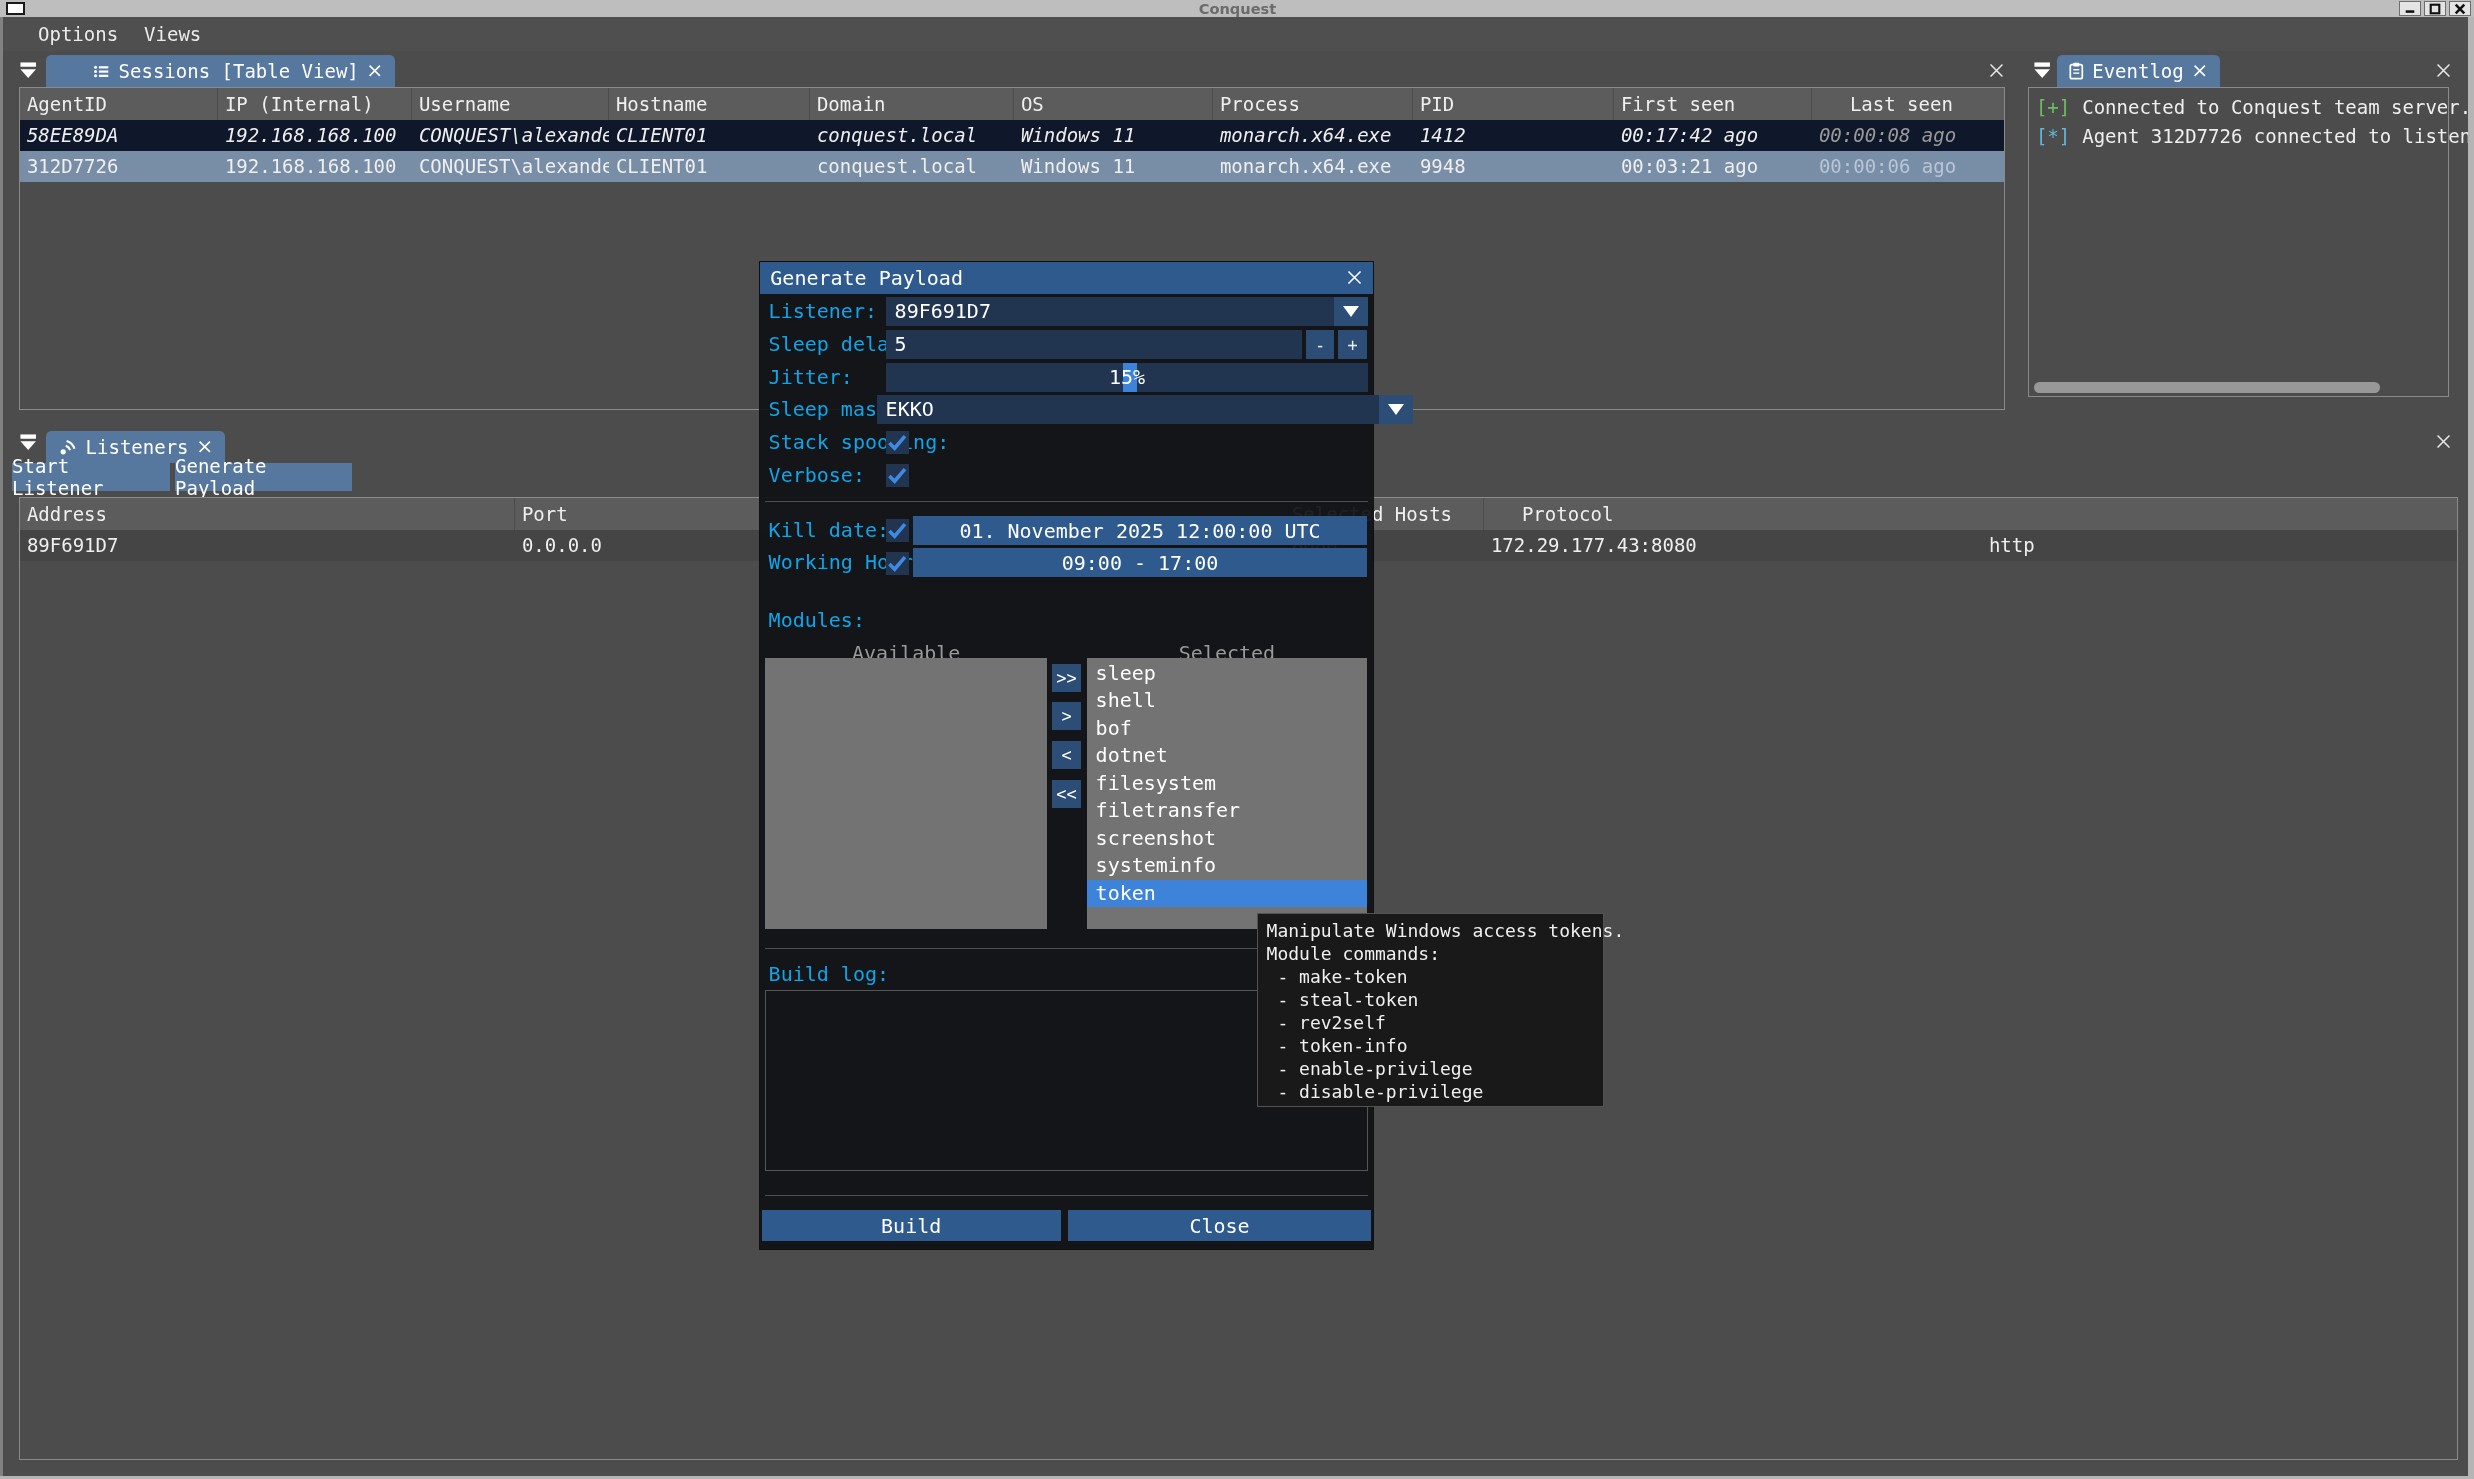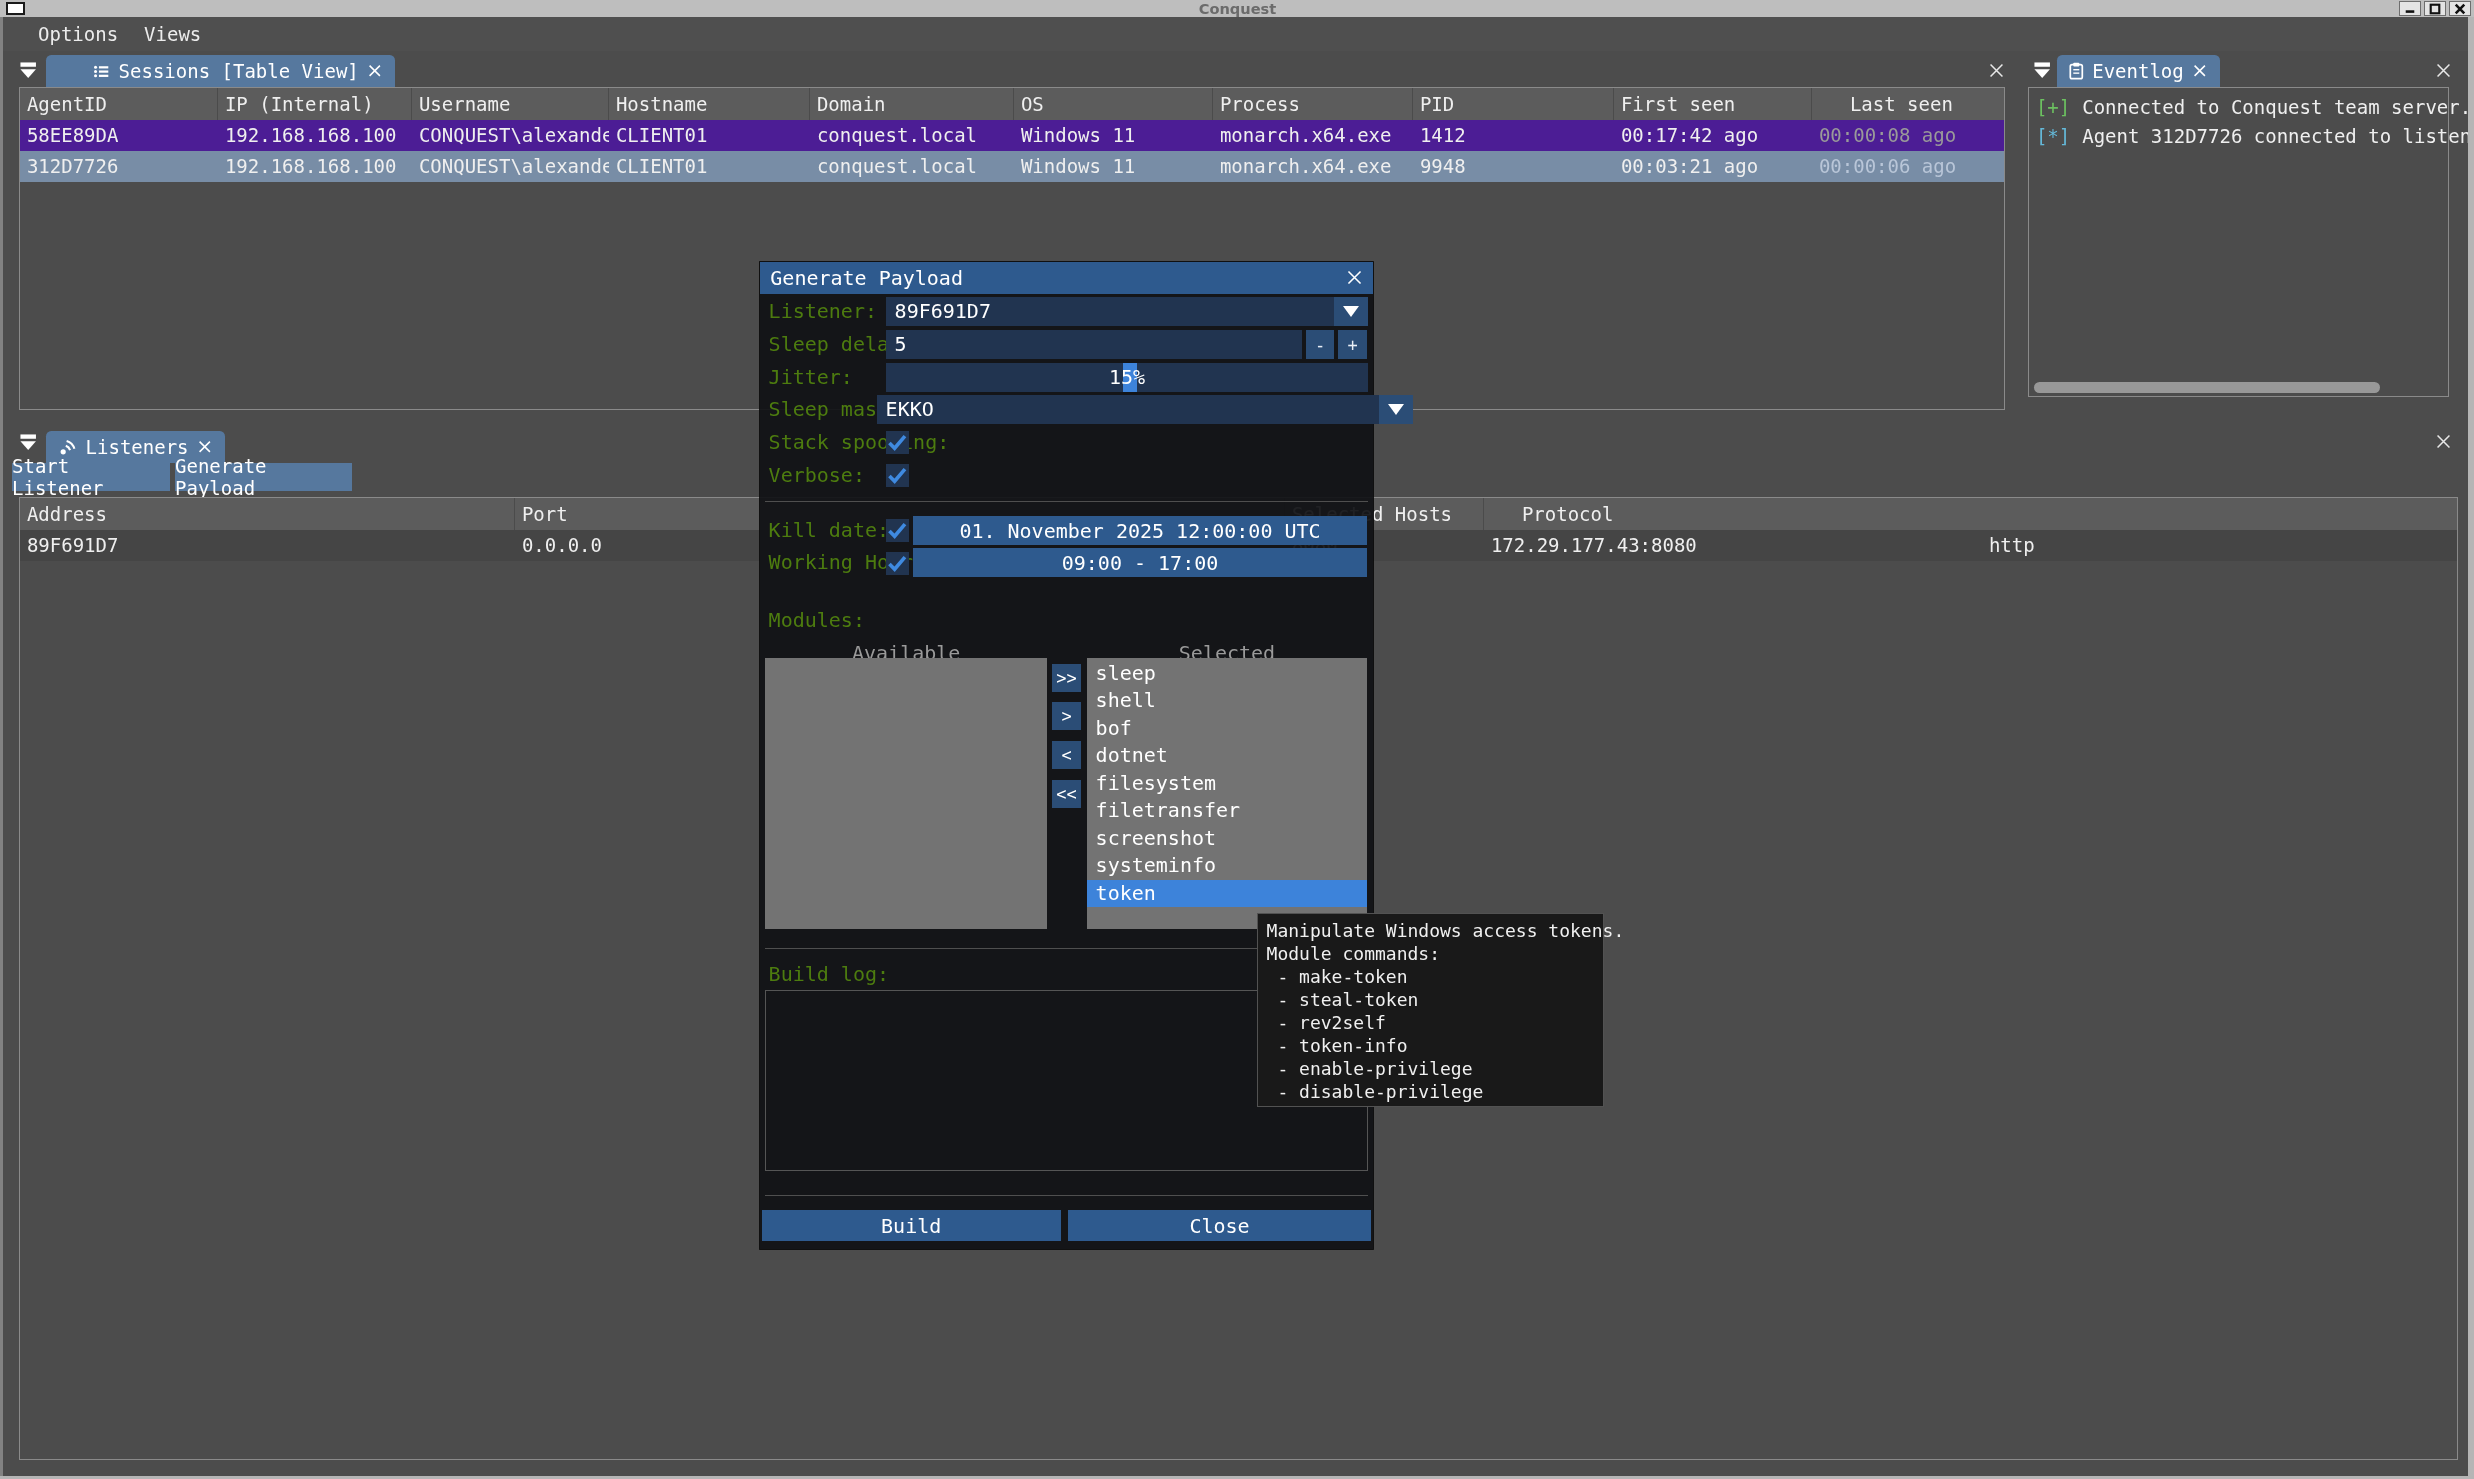--- a/index.html
+++ b/index.html
@@ -25,40 +25,40 @@
   
   .tab{height:32px;background:#56789e;border-radius:5.2px 5.2px 0 0;display:flex;align-items:center;gap:8.6px;padding:0 12px;box-sizing:border-box;color:#fff;}
   .tbox{position:absolute;border:0.9px solid #8a8a8a;box-sizing:border-box;}
   .thead{background:#5c5c5c;height:32px;}
   .thead .cell{border-right:0.9px solid #4b4b4b;line-height:32px;padding-left:6.9px;overflow:hidden;white-space:nowrap;}
   .thead .cell:last-child{border-right:none;margin-left:31px;}
   .trow{height:31px;}
   .trow .cell{line-height:31px;padding-left:6.9px;overflow:hidden;white-space:nowrap;}
   .sgrid{display:grid;grid-template-columns:198px 194px 197px 201px 204px 199px 200px 201px 198px 1fr;}
   .lgrid{display:grid;grid-template-columns:495px 770px 199px 498px 1fr;}
-  .row-dark{background:#4c1d95;}
+  .row-dark{background:#0f172a;font-style:italic;}
   .row-selected{background:#788da6;}
   .dim1{color:#9a9a9a;}
   .dim2{color:#b9c6d8;}
   .lrow{background:#454545;}
 
   .panel-x{cursor:pointer;display:inline-flex;}
 
   
   .ev-line{display:flex;gap:12px;line-height:29px;white-space:nowrap;}
   .pfx-green{color:#6cc060;}
   .pfx-cyan{color:#64b8d8;}
   .hscroll{position:absolute;left:2034px;top:382px;width:346px;height:11.2px;background:#989898;border-radius:6px;}
 
   .btn-gray{background:#56789e;color:#fff;display:flex;align-items:center;justify-content:center;box-sizing:border-box;}
 
   
   .dialog{position:absolute;left:760px;top:262px;width:613px;height:987px;background:rgba(16,17,20,0.93);z-index:10;box-shadow:0 0 0 0.9px #0a0a0a;}
   .dlg-title{position:absolute;left:0;top:0;width:613px;height:32px;background:#2e5a8e;color:#fff;line-height:32px;padding-left:10.3px;box-sizing:border-box;font-size:20px;}
-  .dlg-label{position:absolute;left:8.6px;color:#4d7c0f;font-size:20px;line-height:29px;white-space:nowrap;}
+  .dlg-label{position:absolute;left:8.6px;color:#0ea5e9;font-size:20px;line-height:29px;white-space:nowrap;}
   .field{position:absolute;background:#213450;color:#fff;font-size:20px;line-height:29px;height:29px;box-sizing:border-box;}
   .field .val{padding-left:8.6px;}
   .arrowbox{position:absolute;right:0;top:0;width:34px;height:29px;background:#2b4d76;display:flex;align-items:center;justify-content:center;}
   .tri-down{width:0;height:0;border-left:8.6px solid transparent;border-right:8.6px solid transparent;border-top:11.2px solid #fff;}
   .spinbtn{position:absolute;height:29px;background:#2b4d76;color:#e8eef6;display:flex;align-items:center;justify-content:center;font-size:17px;}
   .slider-handle{position:absolute;left:237px;top:0;width:13.8px;height:29px;background:#3d83da;}
   .slider-label{position:absolute;left:0;top:0;width:100%;text-align:center;line-height:29px;}
   .checkbox{position:absolute;width:23px;height:23px;background:#213450;display:flex;align-items:center;justify-content:center;}
   .bluebtn{position:absolute;height:29px;background:#2e5a8e;color:#fff;display:flex;align-items:center;justify-content:center;font-size:20px;}
   .divider{position:absolute;left:5.2px;width:603px;height:0;border-top:0.9px solid #4f4f4f;}

